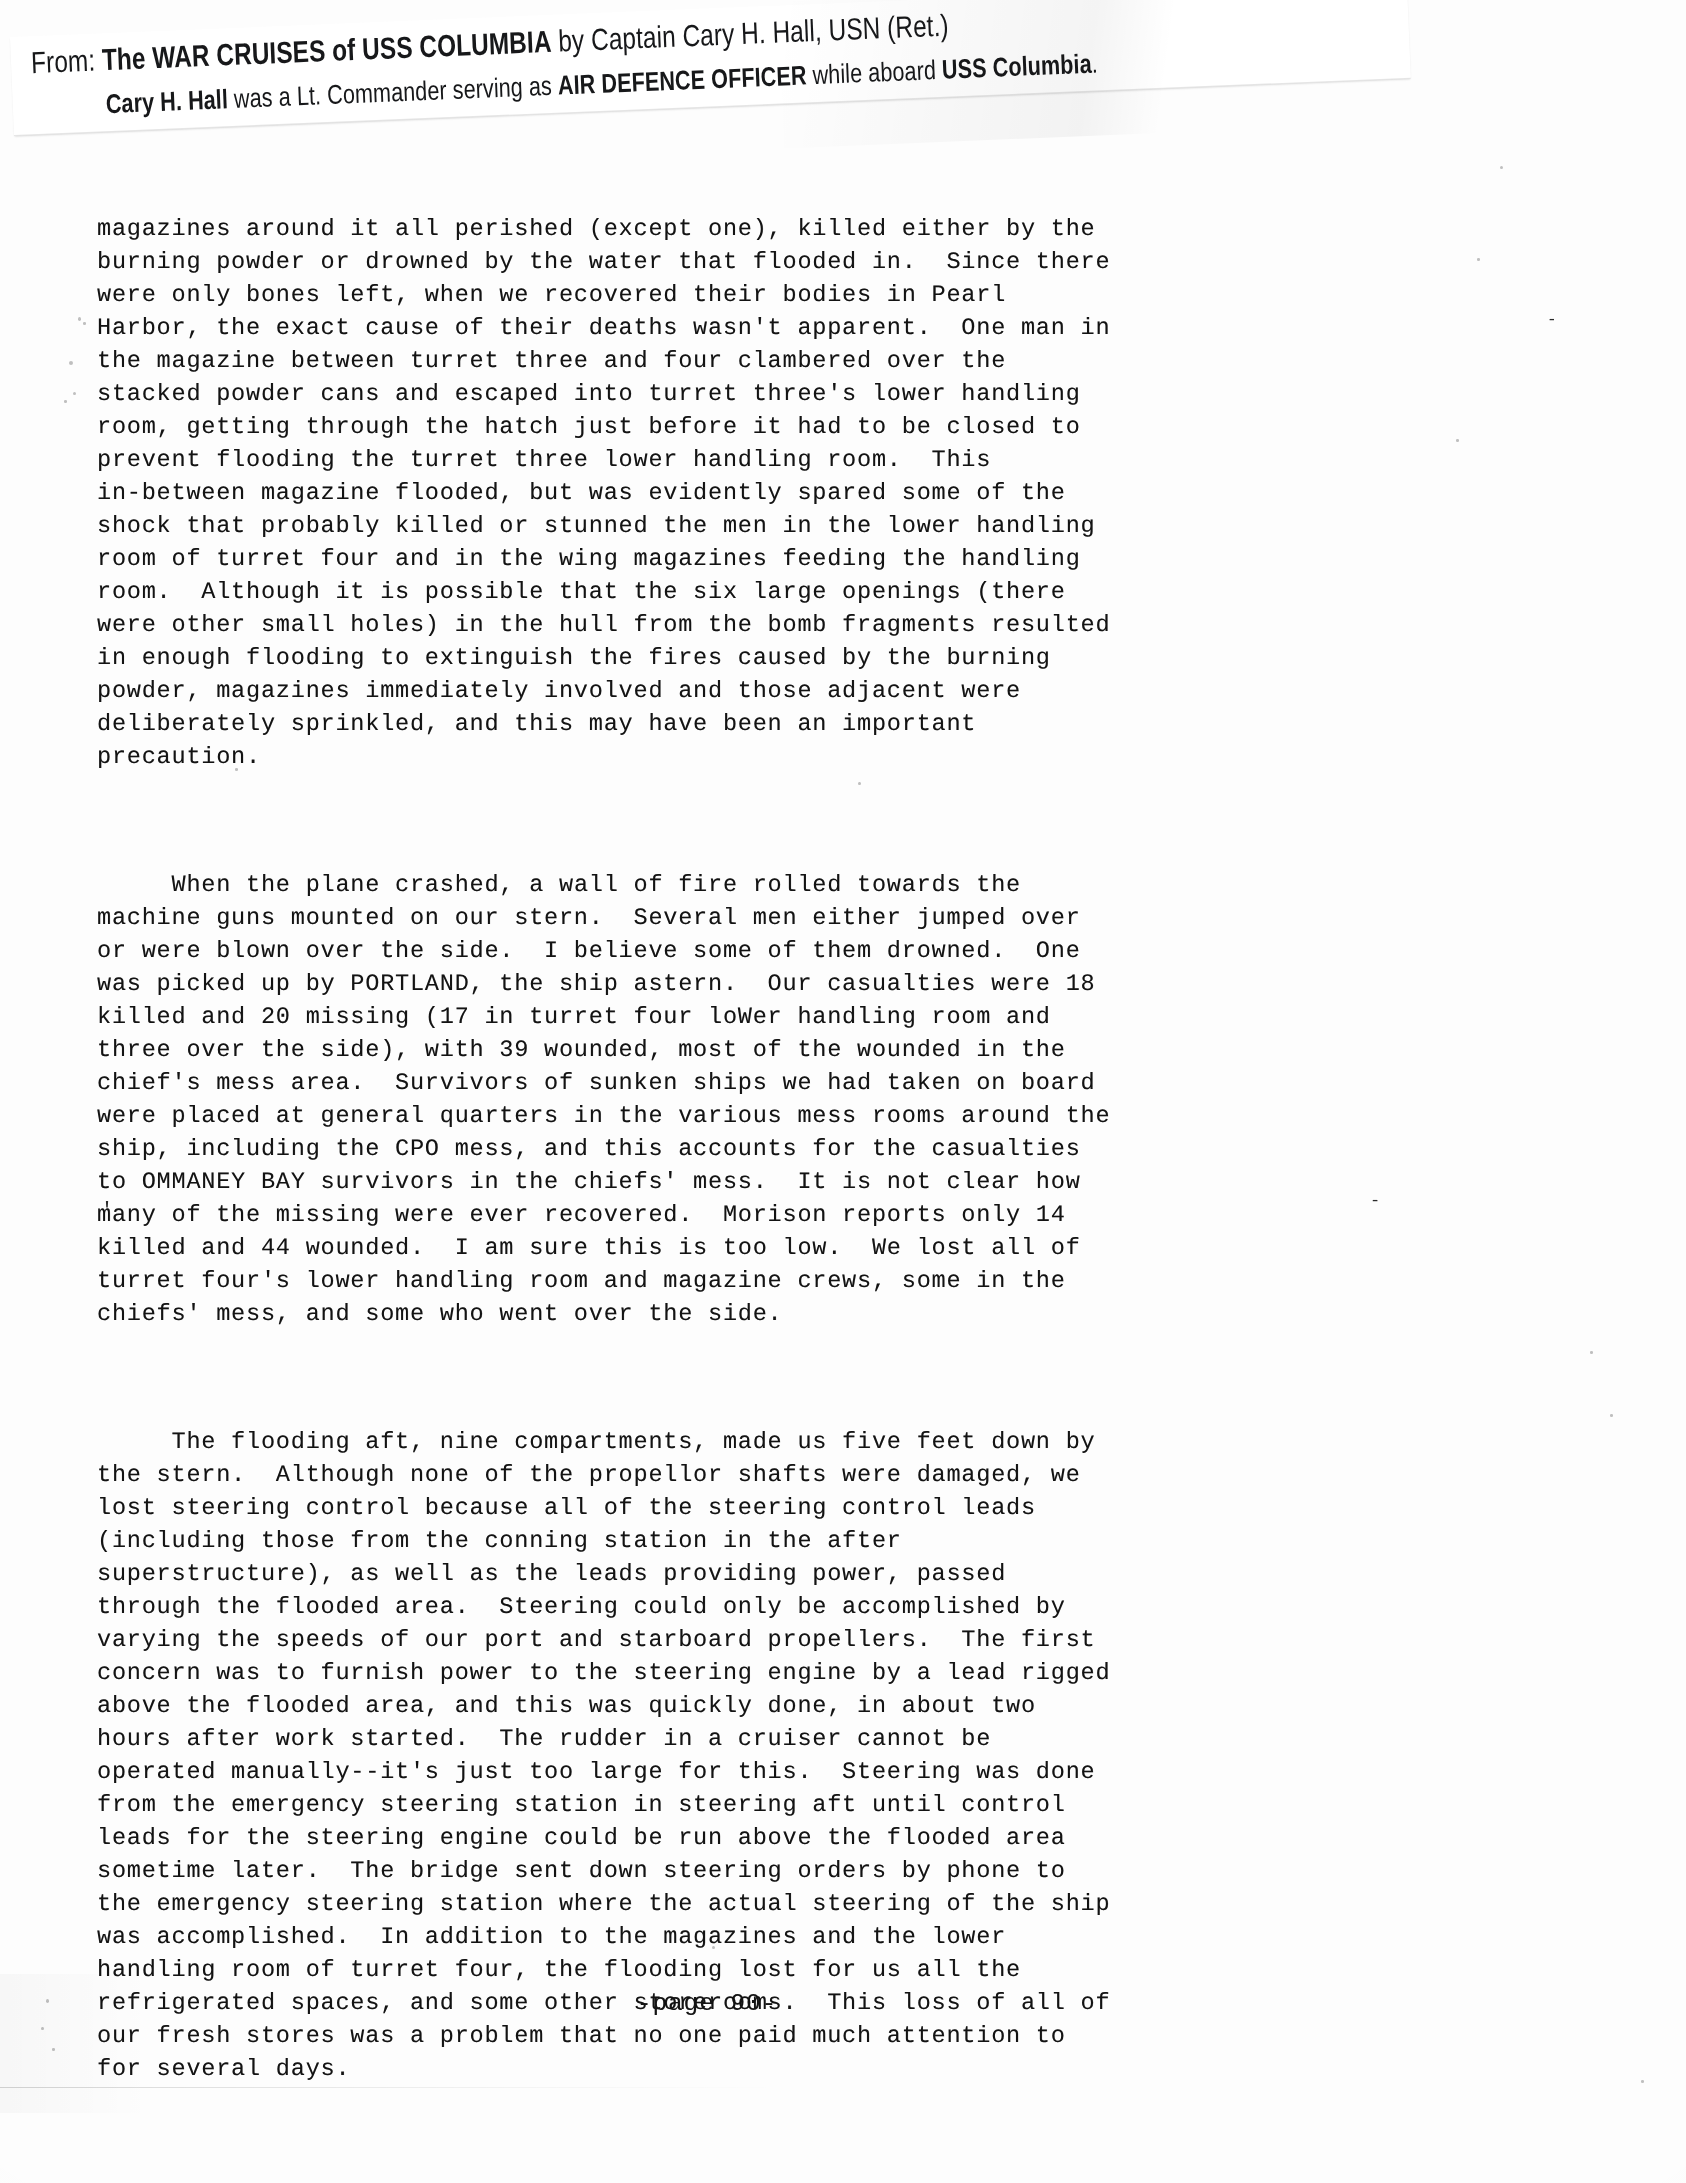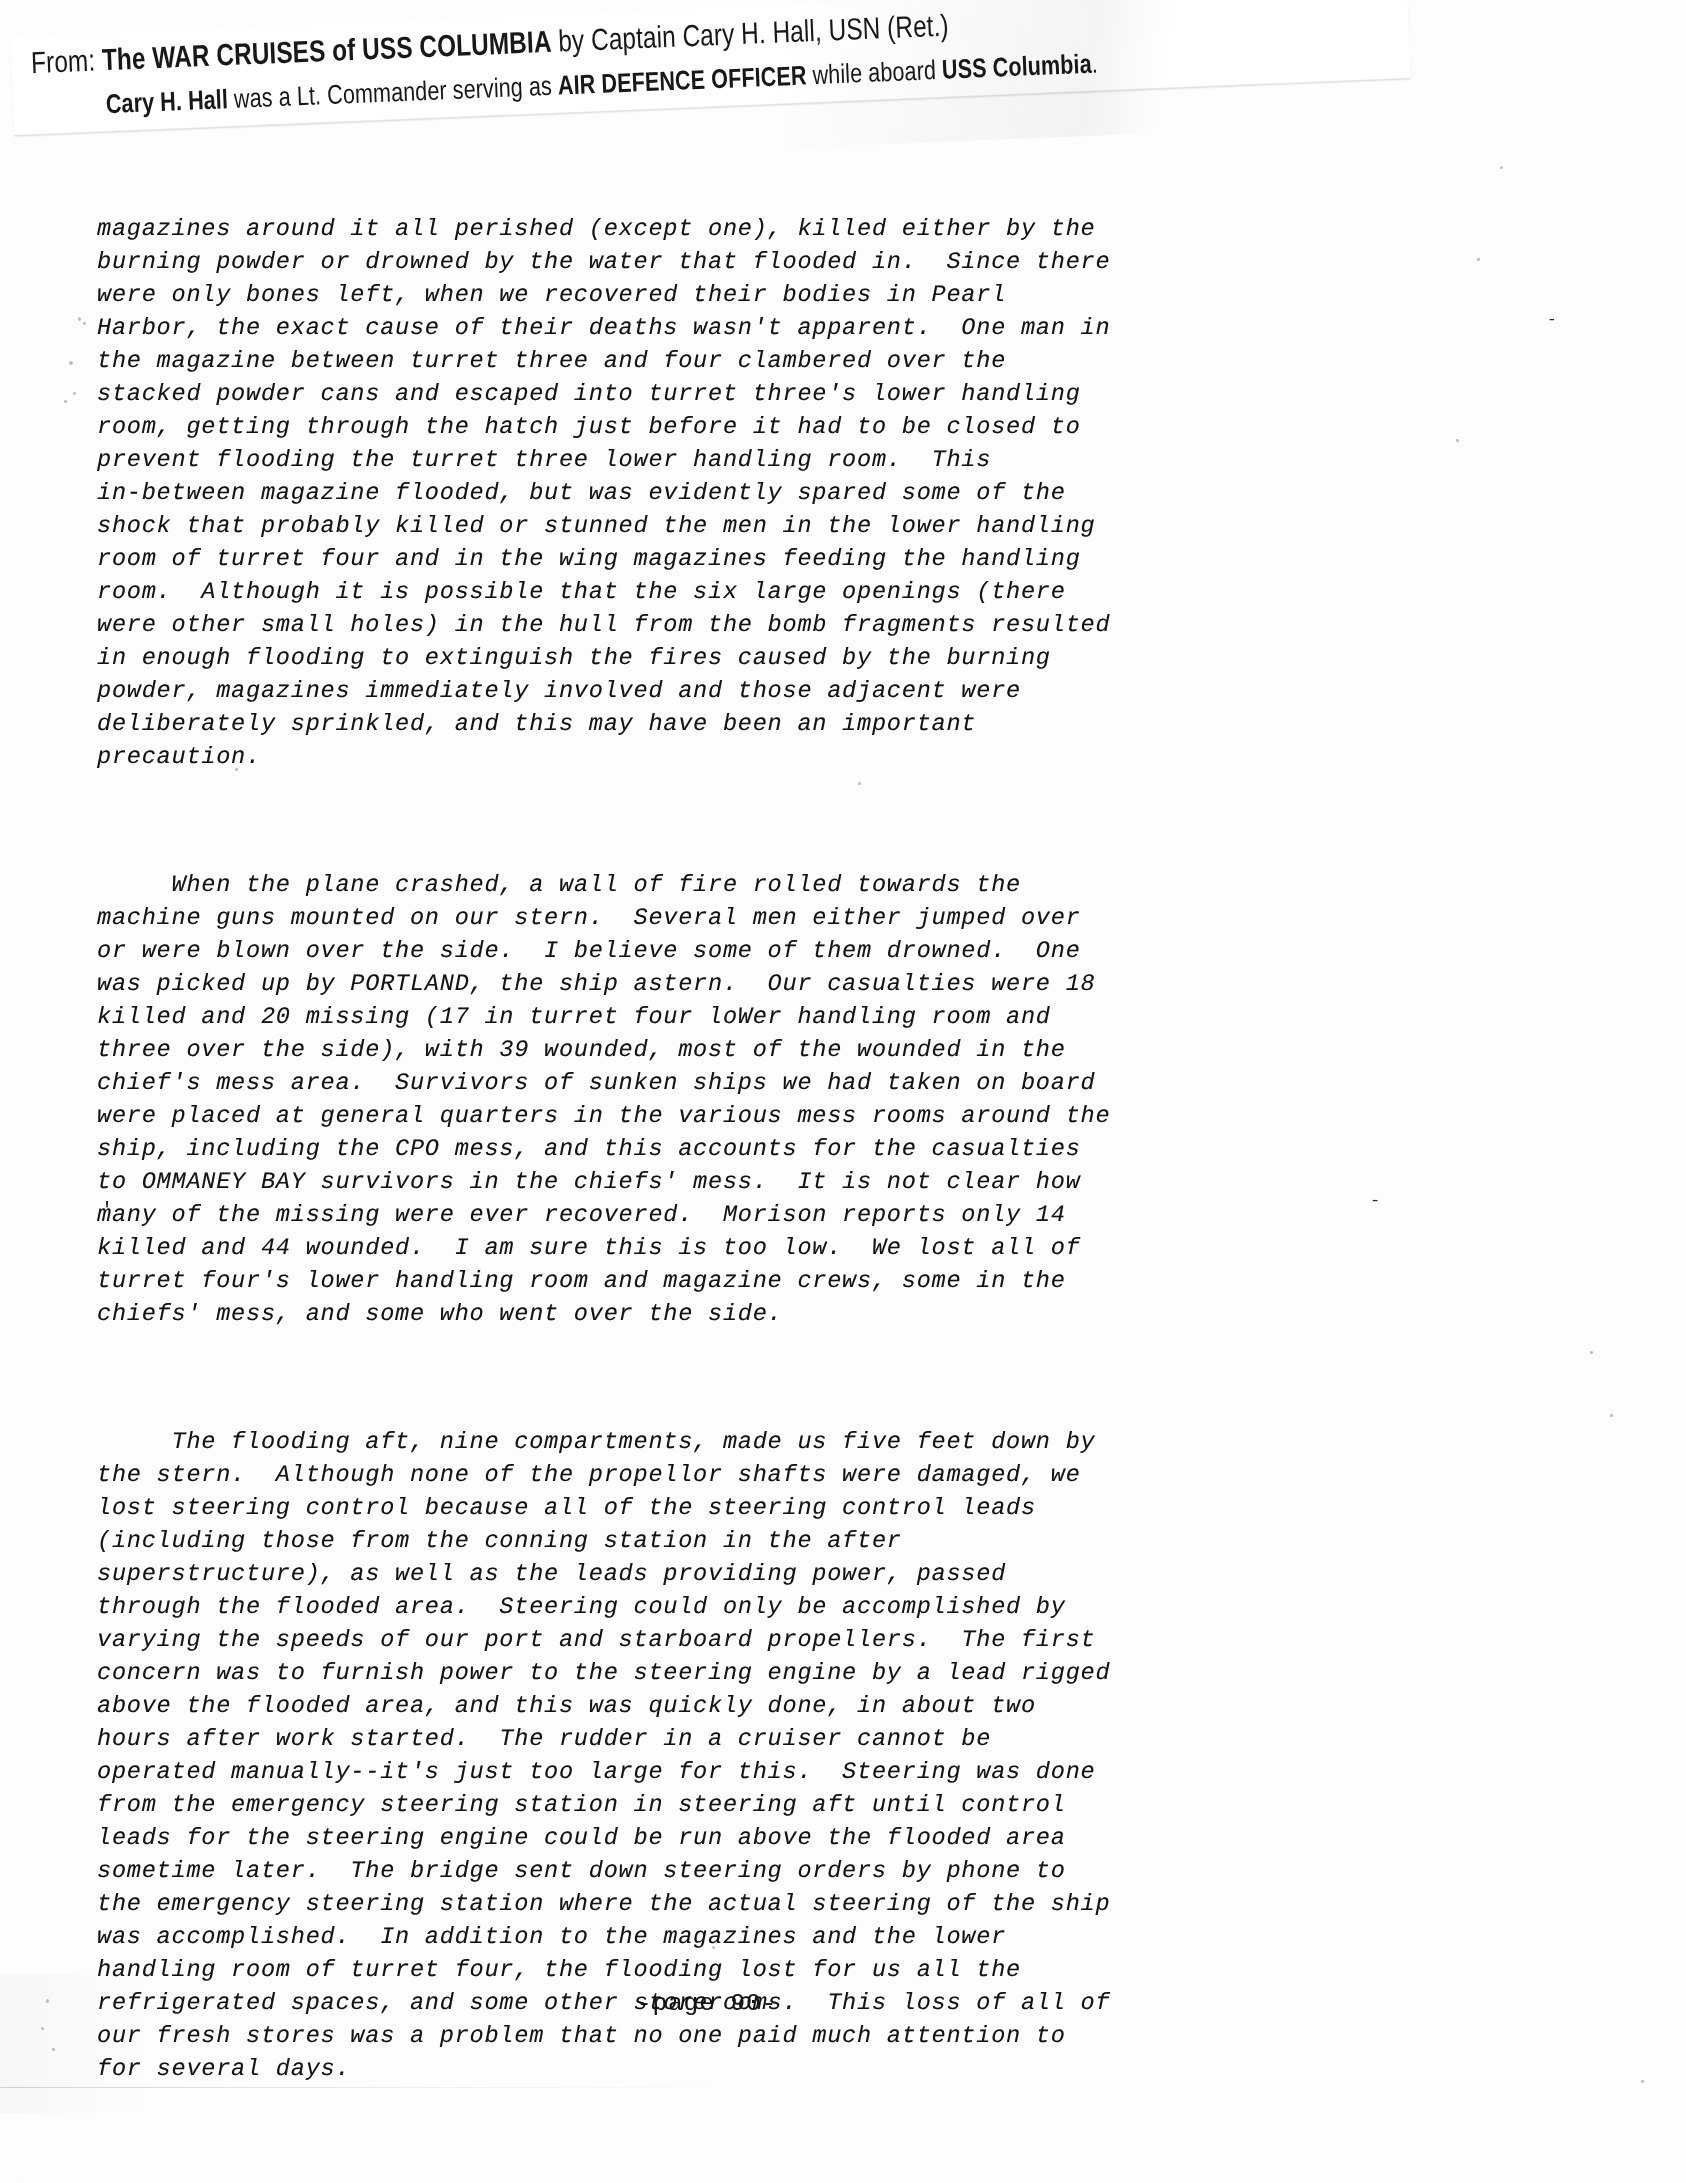--- a/index.html
+++ b/index.html
@@ -79,21 +79,21 @@
     top: 147px;
     width: 1497px;
     font-family: "Liberation Mono", "DejaVu Sans Mono", monospace;
     font-size: 23.5px;
     line-height: 33px;
     letter-spacing: 0.8px;
     color: #131313;
     white-space: pre-wrap;
     text-rendering: geometricPrecision;
   }
-  .para { margin: 0 0 29px 0; font-style: italic; }
+  .para { margin: 0 0 29px 0; }
   .para:last-child { margin-bottom: 8px; }
 
   
   .para { text-shadow: 0.2px 0.2px 0 rgba(0,0,0,0.30); }
 
   
   .footer {
     position: absolute;
     left: 0;
     top: 1990px;

